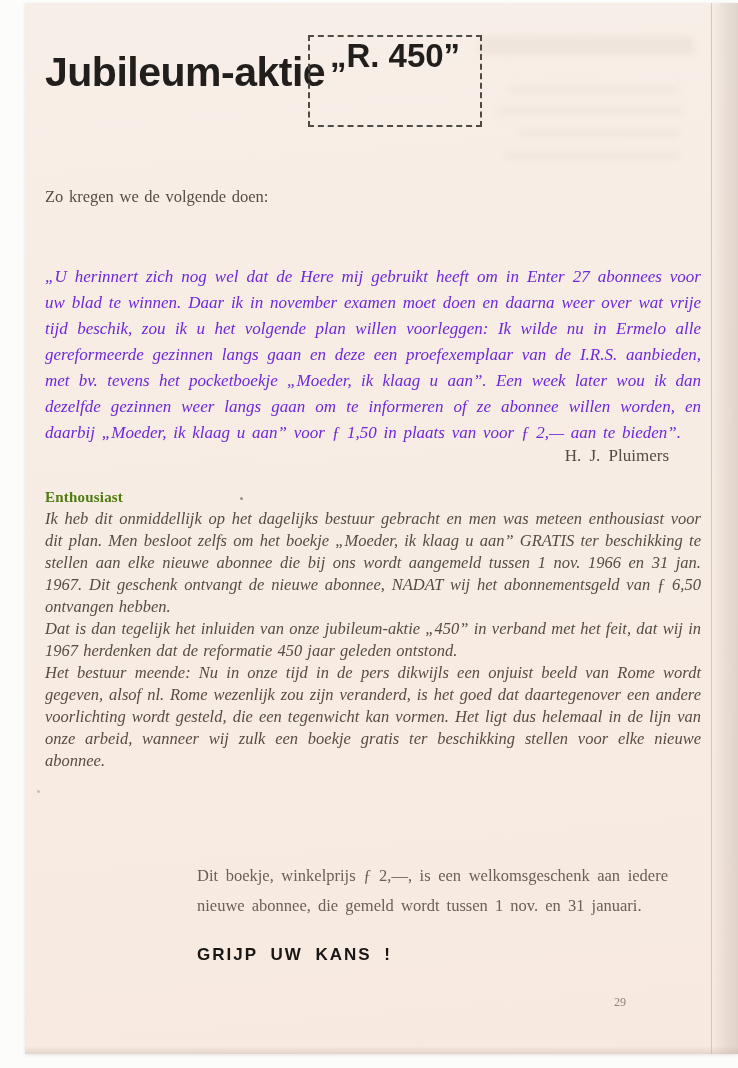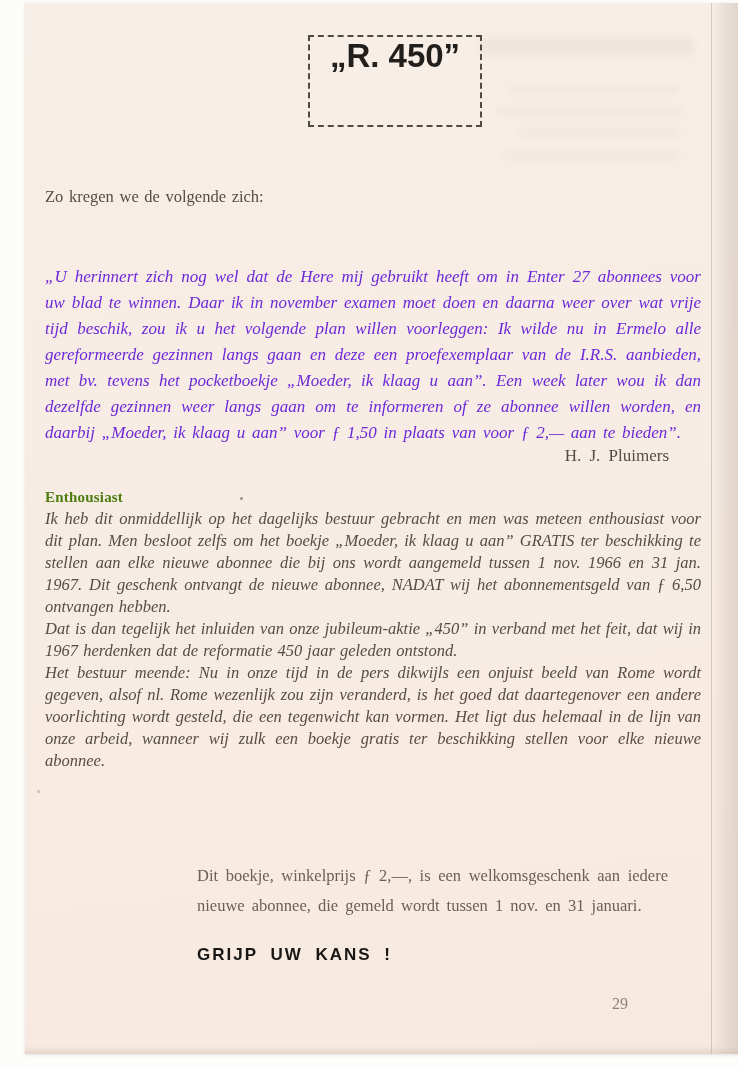--- a/index.html
+++ b/index.html
@@ -81,21 +81,21 @@
     text-align:justify;word-spacing:3px;
   }
   .cta{
     position:absolute;left:197px;top:945px;
     font-family:"Liberation Sans",sans-serif;font-weight:700;
     font-size:17px;letter-spacing:2px;word-spacing:6px;color:#191715;
     white-space:nowrap;
   }
   .page-number{
     position:absolute;left:600px;top:995px;width:40px;
-    text-align:center;font-size:16px;color:#8e8379;
+    text-align:center;font-size:12px;color:#8e8379;
   }
 
   
   .artifact-dot{position:absolute;width:3px;height:3px;border-radius:50%;background:rgba(80,70,62,.55);}
   .dot-a{left:240px;top:497px;}
   .dot-b{left:37px;top:790px;opacity:.5;}
 </style>
 </head>
 <body>
 
@@ -106,27 +106,28 @@
       <div class="bar b1"></div>
         <div class="bar b2"></div>
         <div class="bar b3"></div>
       <div class="bar b4"></div>
         <div class="bar b5"></div>
     </div>
     <div class="page-right-shade"></div>
     <div class="page-bottom-shade"></div>
   </div>
 
+  <div class="title">Jubileum-aktie</div>
 
   <div class="badge-box">
     <span class="badge-label">„R. 450”</span>
   </div>
 
   <div class="intro serif-block">
-    <p>Zo kregen we de volgende zich:</p>
+    <p>Zo kregen we de volgende doen:</p>
   </div>
 
   <div class="letter">
     <p>„U herinnert zich nog wel dat de Here mij gebruikt heeft om in Enter 27 abonnees voor uw blad te winnen. Daar ik in november examen moet doen en daarna weer over wat vrije tijd beschik, zou ik u het volgende plan willen voorleggen: Ik wilde nu in Ermelo alle gereformeerde gezinnen langs gaan en deze een proefexemplaar van de I.R.S. aanbieden, met bv. tevens het pocketboekje „Moeder, ik klaag u aan”. Een week later wou ik dan dezelfde gezinnen weer langs gaan om te informeren of ze abonnee willen worden, en daarbij „Moeder, ik klaag u aan” voor ƒ 1,50 in plaats van voor ƒ 2,— aan te bieden”.</p>
   </div>
 
   <div class="signature">H. J. Pluimers</div>
 
   <div class="section-heading">Enthousiast</div>
 

